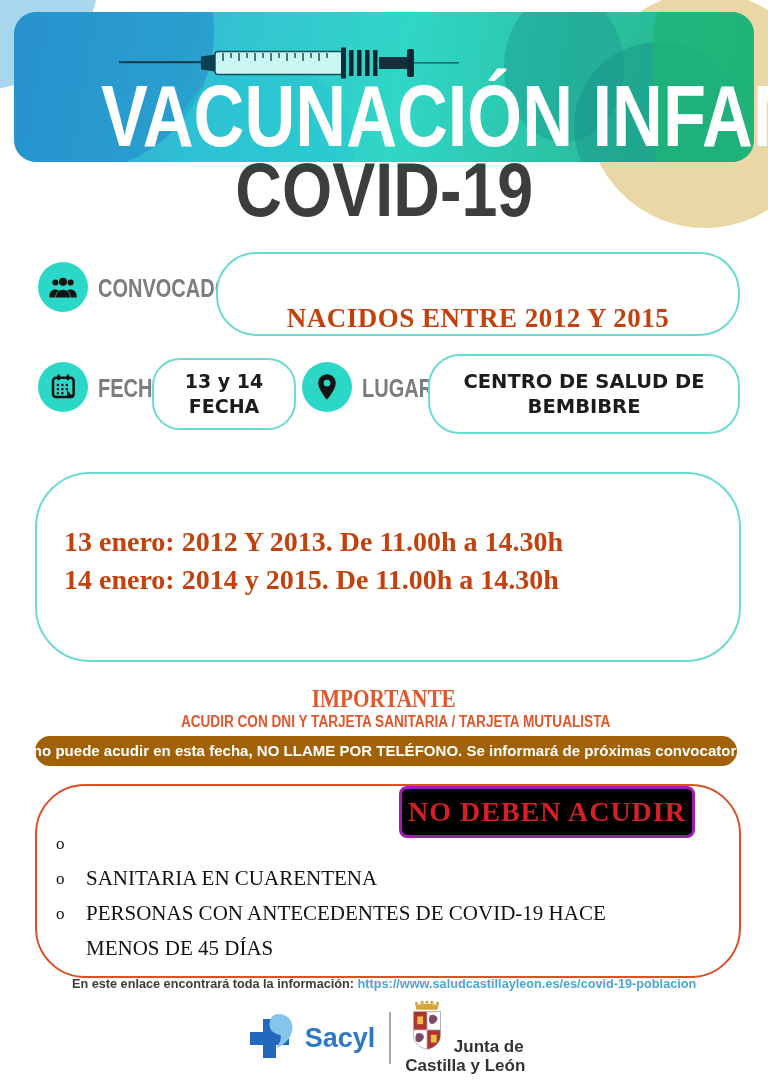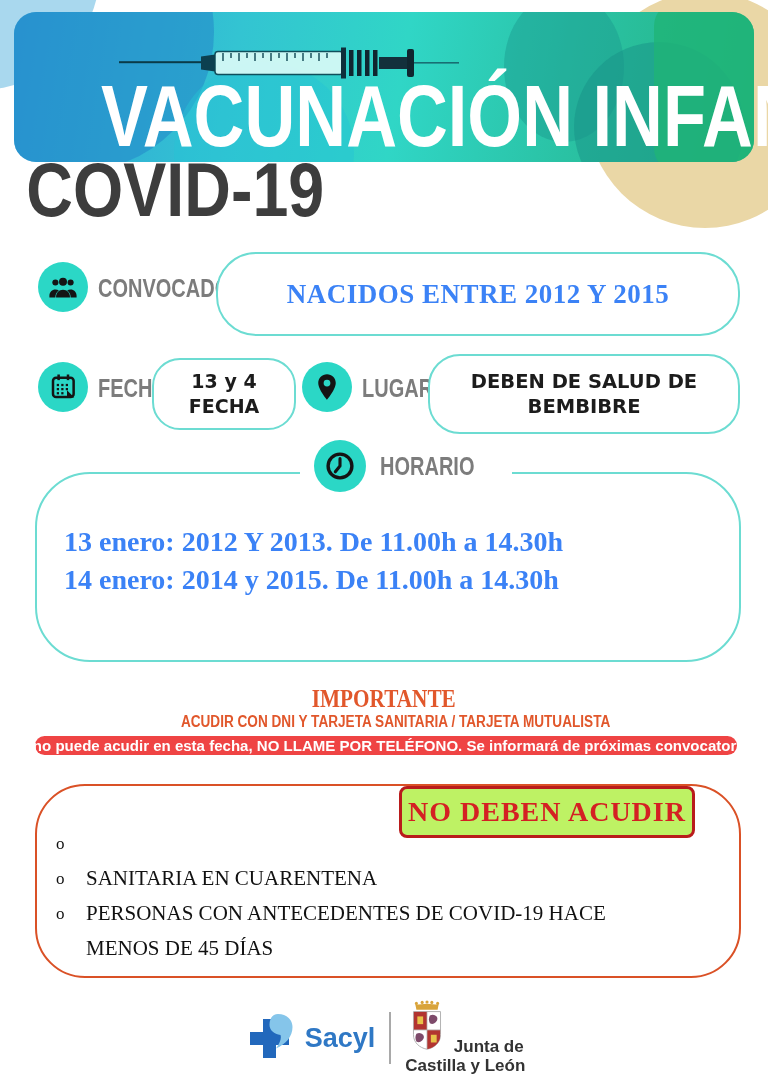--- a/index.html
+++ b/index.html
@@ -16,49 +16,49 @@
     background:linear-gradient(100deg,#2f9fd8 0%,#33c4d2 30%,#30d6c6 52%,#2ac2a4 75%,#25b380 100%);
   }
   .blob{position:absolute;border-radius:50%;}
   .blob-blue{left:-80px;top:-120px;width:280px;height:280px;background:#2387c9;opacity:.55;}
   .blob-teal{left:160px;top:50px;width:180px;height:180px;background:#25c4d4;opacity:.45;}
   .hand-1{left:490px;top:-20px;width:120px;height:150px;background:#1a9a8e;opacity:.45;}
   .hand-2{left:560px;top:30px;width:170px;height:170px;background:#189187;opacity:.5;}
   .green-panel{position:absolute;left:640px;top:-10px;width:120px;height:170px;border-radius:24px;background:#1fb477;opacity:.8;}
   .hero-title{left:0;top:72px;width:768px;text-align:center;line-height:1;z-index:3;
     font-size:88px;font-weight:800;color:#ffffff;white-space:nowrap;}
-  .hero-sub{left:0;top:152px;width:768px;text-align:left;line-height:1;
+  .hero-sub{left:0;top:152px;width:768px;text-align:center;line-height:1;
     font-size:76px;font-weight:800;color:#3d3d3d;white-space:nowrap;}
   .cond{display:inline-block;transform:scaleX(.8);}
   .cond85{display:inline-block;transform:scaleX(.85);}
   .cond-l{display:inline-block;transform:scaleX(.8);transform-origin:0 50%;}
   
   .icircle{width:50px;height:50px;border-radius:50%;background:#2bd7c6;display:flex;align-items:center;justify-content:center;}
   .slabel{font-size:25px;font-weight:bold;color:#7c7c7c;white-space:nowrap;line-height:1;}
   .tealbox{border:2px solid #6cdcd2;background:#fff;display:flex;align-items:center;justify-content:center;text-align:center;}
-  .serifb{font-family:"Liberation Serif",serif;font-weight:bold;color:#3b82f6;}
+  .serifb{font-family:"Liberation Serif",serif;font-weight:bold;color:#c2410c;align-items:flex-end;}
   .valsans{font-family:"DejaVu Sans","Liberation Sans",sans-serif;font-weight:bold;color:#1c1c1c;line-height:1.3;}
   
   .box-nacidos{left:216px;top:252px;width:520px;height:80px;border-radius:40px;font-size:27px;letter-spacing:.5px;}
   
   .box-fecha{left:152px;top:358px;width:140px;height:68px;border-radius:28px;font-size:19px;}
   .box-lugar{left:428px;top:354px;width:308px;height:76px;border-radius:32px;font-size:19.5px;}
   
   .horario-box{left:35px;top:472px;width:702px;height:186px;border-radius:55px;border:2px solid #6cdcd2;background:transparent;}
   .horario-head{left:300px;top:440px;z-index:2;display:flex;align-items:center;gap:14px;background:#ffffff;padding:0 14px;}
   .sched{font-size:28px;white-space:nowrap;line-height:1;}
   
   .imp-title{left:0;top:686px;width:768px;text-align:center;font-size:25px;font-weight:bold;color:#e1572b;line-height:1;font-family:Liberation Serif, serif;}
   .imp-sub{left:0;top:714px;width:768px;text-align:center;font-size:16px;font-weight:bold;color:#e1572b;line-height:1;padding-left:12px;}
-  .imp-pill{left:35px;top:736px;width:702px;height:19px;border-radius:17px;background:#ef4444;color:#ffffff;
+  .imp-pill{left:35px;top:736px;width:702px;height:30px;border-radius:17px;background:#a16207;color:#ffffff;
     display:flex;align-items:center;justify-content:center;font-size:15.5px;font-weight:bold;white-space:nowrap;}
   .imp-pill span{display:inline-block;transform:scaleX(.97);}
   
   .nd-box{left:35px;top:784px;width:702px;height:190px;border-radius:50px;border:2.5px solid #da5126;background:#fff;}
-  .nd-badge{left:399px;top:786px;width:290px;height:46px;border:3px solid #b91c1c;border-radius:8px;background:#bef264;
+  .nd-badge{left:399px;top:786px;width:290px;height:46px;border:3px solid #a21caf;border-radius:8px;background:#000000;
     display:flex;align-items:center;justify-content:center;z-index:2;
     font-family:"Liberation Serif",serif;font-weight:bold;font-size:28px;color:#d42023;letter-spacing:1px;white-space:nowrap;}
   .nd-list{left:56px;top:826px;width:624px;margin:0;padding:0;list-style:none;z-index:2;}
   .nd-list li{display:flex;align-items:flex-start;line-height:35px;
     font-family:"Liberation Serif",serif;font-size:21px;color:#111;}
   .nd-marker{width:30px;flex:0 0 30px;font-size:17px;line-height:35px;}
   
   .foot-line{left:0;top:976px;width:768px;text-align:center;font-size:13.5px;font-weight:bold;color:#3c3c3c;white-space:nowrap;}
   .foot-line .squeeze{display:inline-block;transform:scaleX(.94);}
   .foot-link{color:#4ba6d6;text-decoration:none;}
@@ -155,52 +155,41 @@
           <rect x="10.6" y="16.1" width="1.8" height="1.8"></rect>
       </g>
       <path d="M15.2 14.6 L21 20.3 L15.2 20.3 Z" fill="#141414"></path>
     </svg>
   </div>
   <div class="abs slabel" style="left:98px;top:376px;">
     <span class="cond-l">FECHA</span>
   </div>
   <div class="abs tealbox valsans box-fecha">
     <div>
-      <div>13 y 4</div>
+      <div>13 y 14</div>
       <div>FECHA</div>
     </div>
   </div>
 
   <div class="abs icircle" style="left:302px;top:362px;">
     <svg width="30" height="30" viewBox="0 0 24 24">
       <path d="M12 1.8c-3.9 0-7 3.1-7 7 0 5.2 7 13.4 7 13.4s7-8.2 7-13.4c0-3.9-3.1-7-7-7z" fill="#141414"></path>
       <circle cx="12" cy="8.8" r="2.7" fill="#2bd7c6"></circle>
     </svg>
   </div>
   <div class="abs slabel" style="left:362px;top:376px;">
     <span class="cond-l">LUGAR</span>
   </div>
   <div class="abs tealbox valsans box-lugar">
     <div>
-      <div>DEBEN DE SALUD DE</div>
+      <div>CENTRO DE SALUD DE</div>
       <div>BEMBIBRE</div>
     </div>
   </div>
 
-  <div class="abs horario-head">
-    <div class="icircle" style="width:52px;height:52px;">
-      <svg width="34" height="34" viewBox="0 0 24 24" fill="none" stroke="#141414" stroke-width="2.4" stroke-linecap="round">
-        <circle cx="12" cy="12" r="8.4"></circle>
-        <path d="M12 12 L12 6.8 M12 12 L8.7 16.1" stroke-width="2.2"></path>
-      </svg>
-    </div>
-    <div class="slabel">
-      <span class="cond-l">HORARIO</span>
-    </div>
-  </div>
   <div class="abs horario-box"></div>
   <div class="abs serifb sched" style="left:64px;top:528px;">
     <span>13 enero: 2012 Y 2013. De 11.00h a 14.30h</span>
   </div>
   <div class="abs serifb sched" style="left:64px;top:566px;">
     <span>14 enero: 2014 y 2015. De 11.00h a 14.30h</span>
   </div>
 
   <div class="abs imp-title">
     <span class="cond85">IMPORTANTE</span>
@@ -223,20 +212,26 @@
     <li>
       <span class="nd-marker">o</span>
       <span>SANITARIA EN CUARENTENA</span>
     </li>
     <li>
       <span class="nd-marker">o</span>
       <span>PERSONAS CON ANTECEDENTES DE COVID-19 HACE MENOS DE 45 DÍAS</span>
     </li>
   </ul>
 
+  <div class="abs foot-line">
+    <span class="squeeze">
+      <span>En este enlace encontrará toda la información:</span>
+      <a class="foot-link" href="#">https://www.saludcastillayleon.es/es/covid-19-poblacion</a>
+    </span>
+  </div>
 
   <div class="abs logos">
     <div class="sacyl">
       <svg width="52" height="52" viewBox="0 0 52 52">
         <path d="M20 7 h13 v13 h13 v13 h-13 v13 h-13 v-13 H7 v-13 h13 z" fill="#2268bc"></path>
         <path d="M35 2 c8.5 0 14.5 5.8 14.5 13 0 9.5-6.5 17-16.5 21.5 4.5-6.5 5.5-10.5 4.5-13.5 -6.5-.8-11-5-11-10.3 C26.5 6.2 30 2 35 2 z" fill="#85c5ea"></path>
       </svg>
       <span class="sacyl-label">Sacyl</span>
     </div>
 

